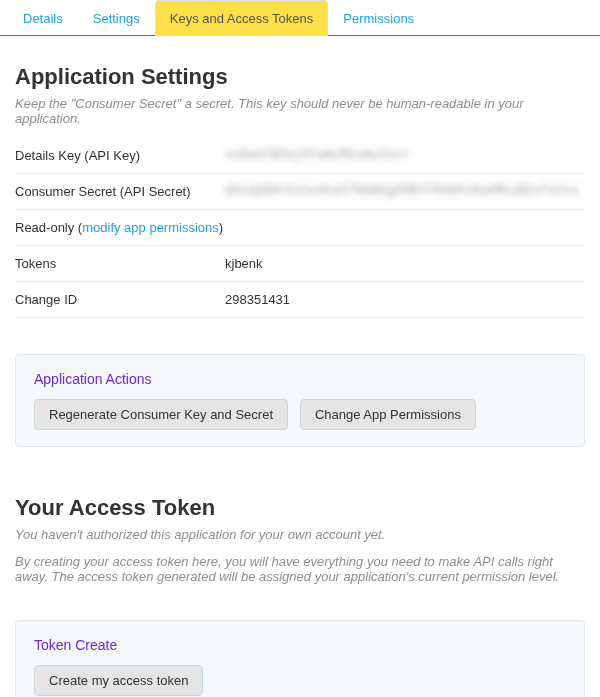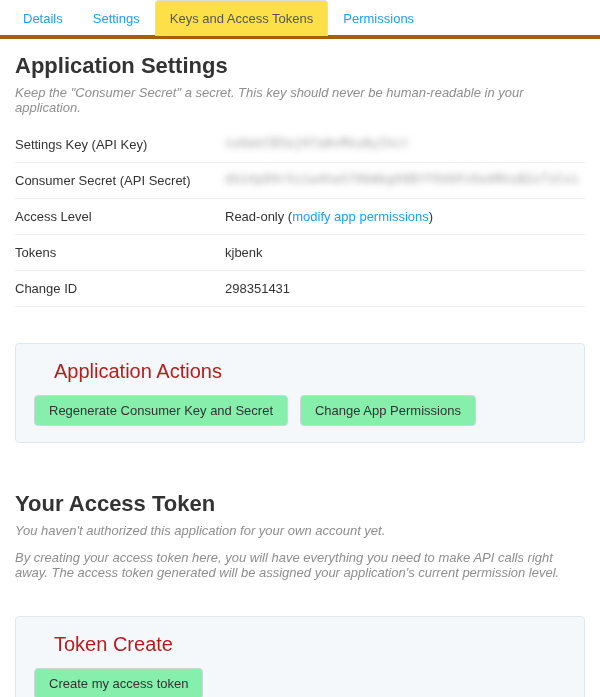--- a/index.html
+++ b/index.html
@@ -9,21 +9,21 @@
     }
     body {
       font-family: "Helvetica Neue", Helvetica, Arial, sans-serif;
       font-size: 14px;
       color: #333;
       background: #fff;
       width: 600px;
     }
     .tabs {
       display: flex;
-      border-bottom: 4px solid #a16207;
+      border-bottom: 1px solid #a16207;
       padding: 0 8px;
     }
     .tab {
       padding: 10px 14px;
       color: #1da1f2;
       cursor: pointer;
       border: 1px solid transparent;
       border-bottom: none;
       margin-bottom: -1px;
       border-radius: 4px 4px 0 0;
@@ -34,21 +34,21 @@
       background: #fde047;
       border-color: #ddd;
     }
     .content {
       padding: 10px 15px;
     }
     h2 {
       font-size: 22px;
       font-weight: 600;
       color: #333;
-      margin-top: 4px;
+      margin-top: 18px;
       margin-bottom: 6px;
     }
     .hint {
       font-style: italic;
       color: #8e8e8e;
       font-size: 13px;
       margin-bottom: 12px;
     }
     .row {
       display: flex;
@@ -81,28 +81,27 @@
       cursor: pointer;
     }
     .panel {
       background: #f5f8fa;
       border: 1px solid #e1e8ed;
       border-radius: 4px;
       padding: 16px 18px;
       margin-top: 36px;
     }
     .panel h3 {
-      font-size: 20px;
+      font-size: 14px;
       font-weight: 500;
-      color: #b91c1c;
+      color: #6d28d9;
       margin-bottom: 12px;
-      margin-left: 20px;
     }
     .btn {
-      background: #86efac;
+      background: #e5e5e5;
       border: 1px solid #ccd6dd;
       border-radius: 4px;
       padding: 7px 14px;
       font-size: 13px;
       color: #333;
       cursor: pointer;
       margin-right: 8px;
     }
     .section-gap {
       margin-top: 48px;
@@ -117,31 +116,30 @@
   <div class="tab active">Keys and Access Tokens</div>
   <div class="tab">Permissions</div>
 </div>
 
 <div class="content">
 
   <h2>Application Settings</h2>
   <div class="hint">Keep the "Consumer Secret" a secret. This key should never be human-readable in your application.</div>
 
   <div class="row">
-    <div class="row-label">Settings Key (API Key)</div>
+    <div class="row-label">Details Key (API Key)</div>
     <div class="row-value blurred">suGakCBSajH7aAvMkuAyIkcr</div>
   </div>
 
   <div class="row">
     <div class="row-label">Consumer Secret (API Secret)</div>
     <div class="row-value blurred">db14pDHr5z1a4haS7HbWbg08BYf0UbPz8a4MhuBZuT1Cvi</div>
   </div>
 
   <div class="row">
-    <div class="row-label">Access Level</div>
     <div class="row-value">
       <span>Read-only (</span><a class="link">modify app permissions</a><span>)</span>
     </div>
   </div>
 
   <div class="row">
     <div class="row-label">Tokens</div>
     <div class="row-value">kjbenk</div>
   </div>
 

